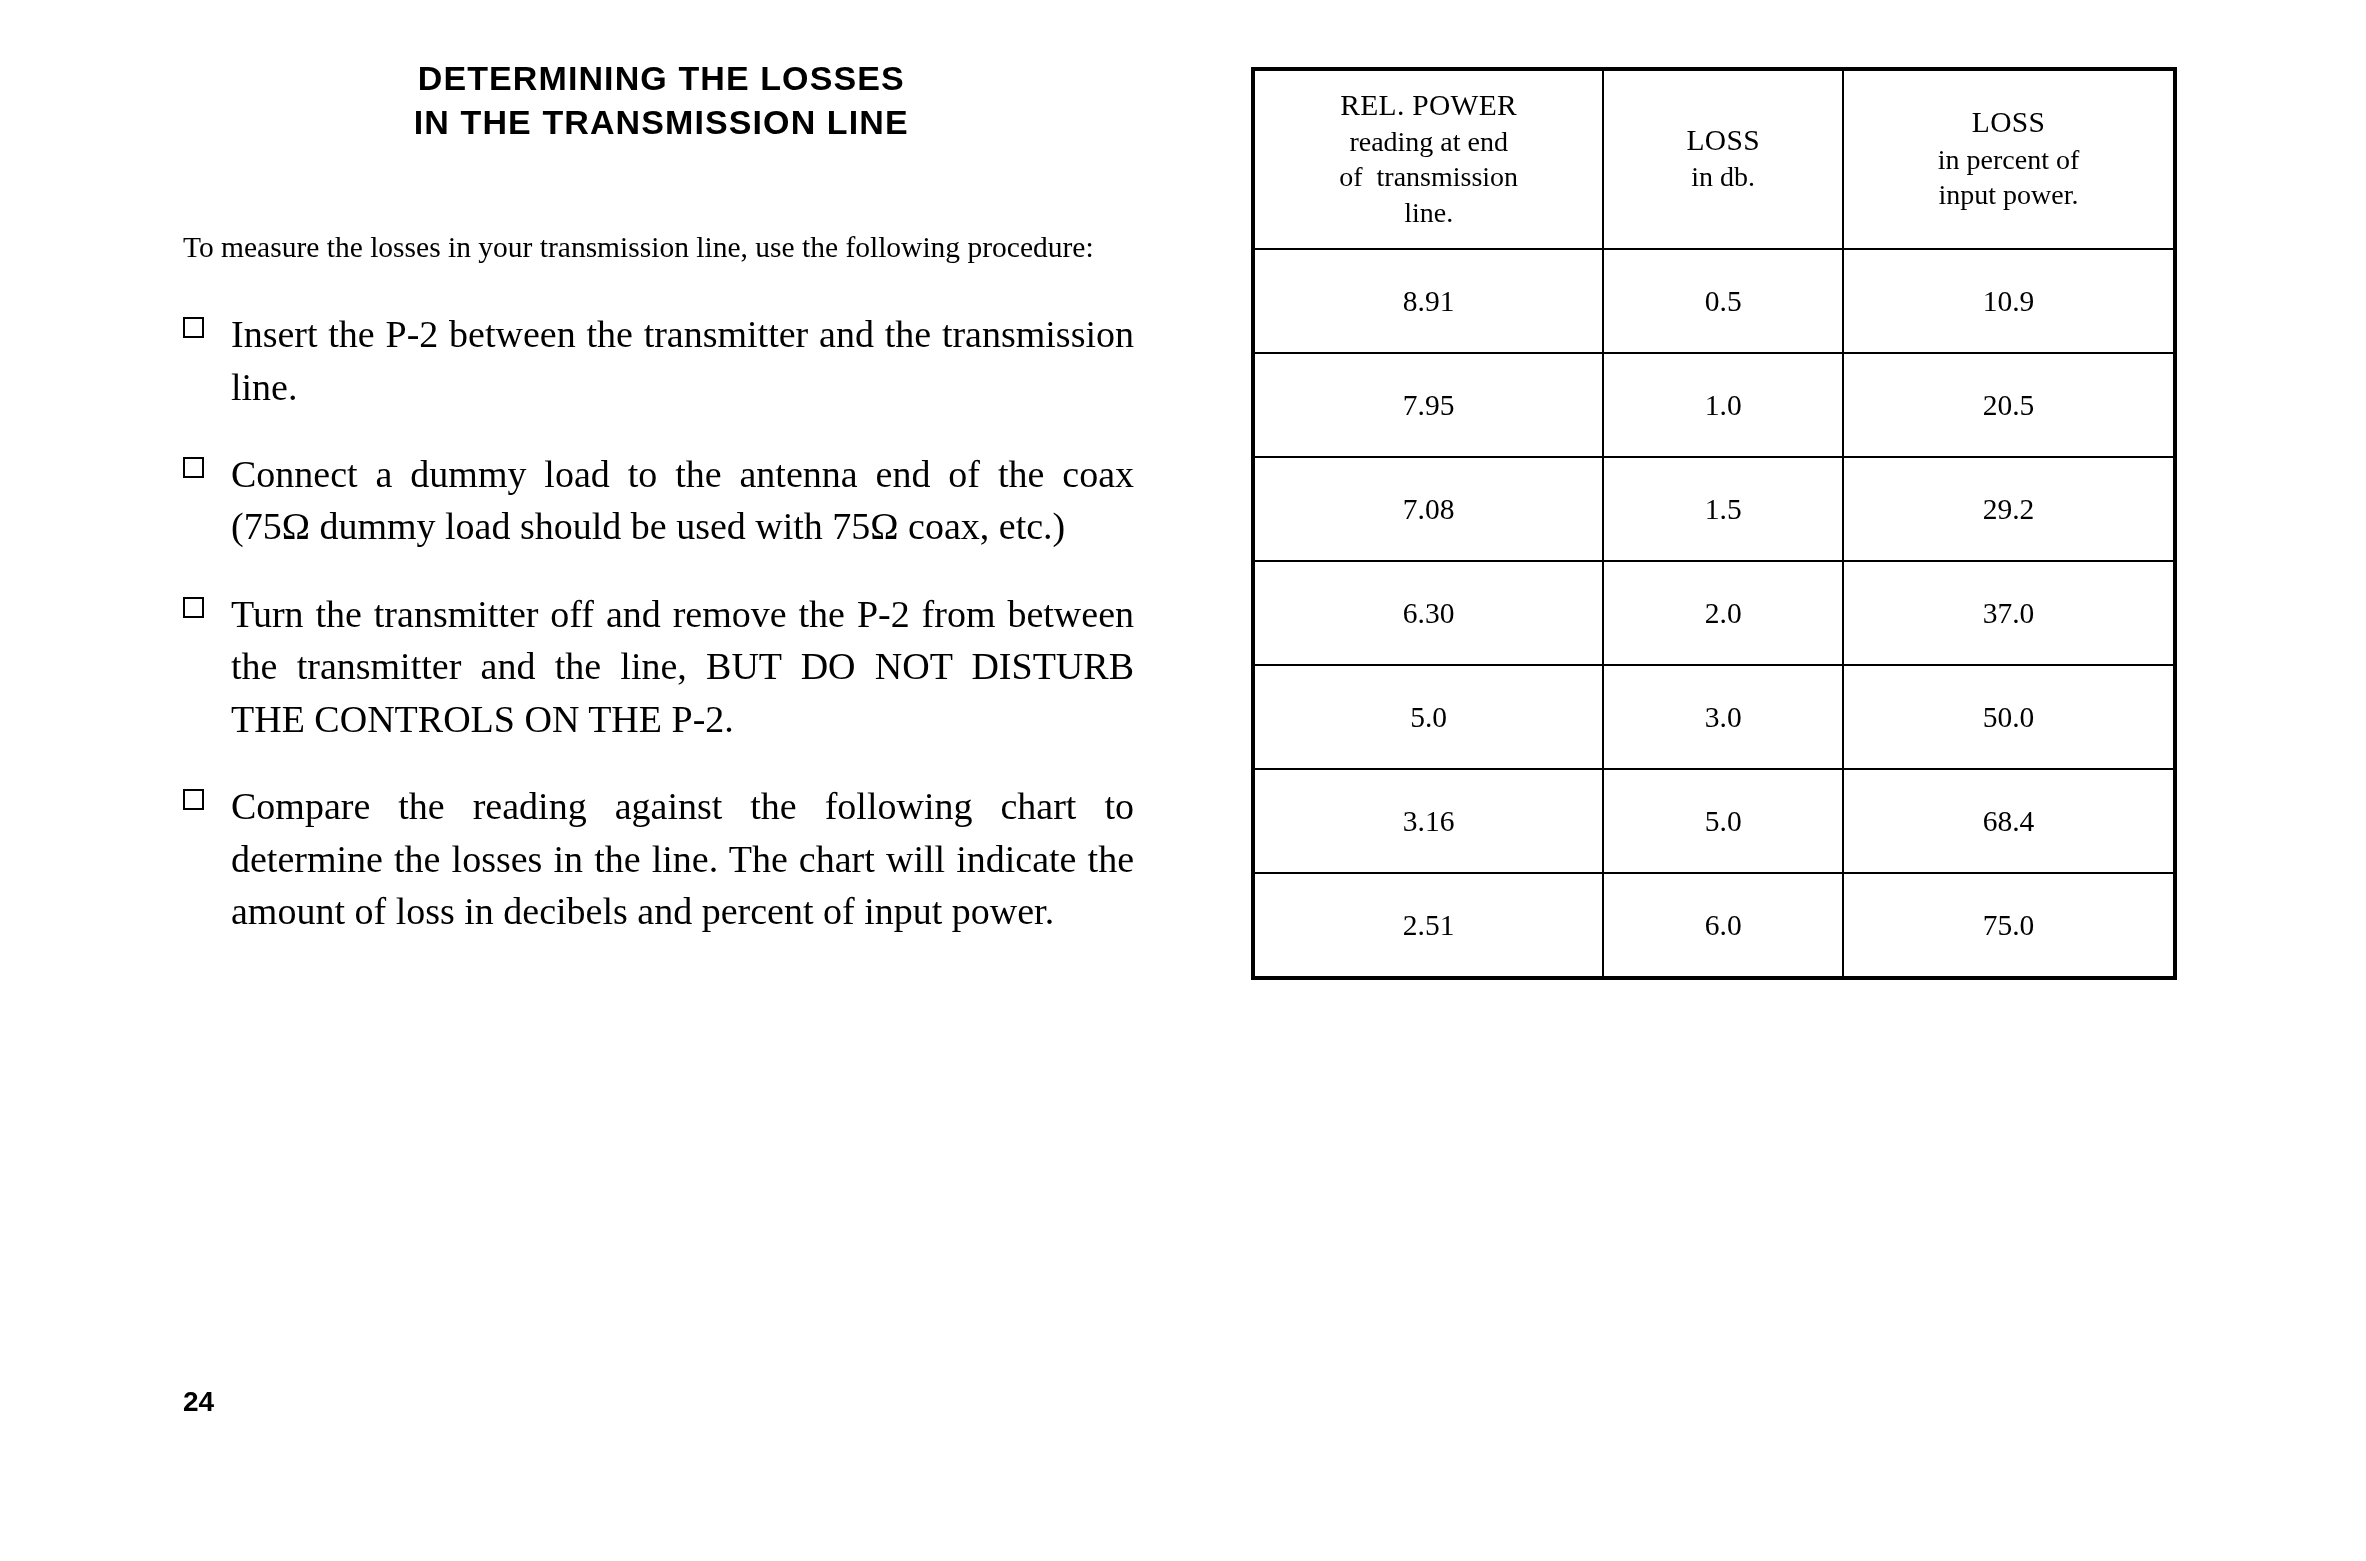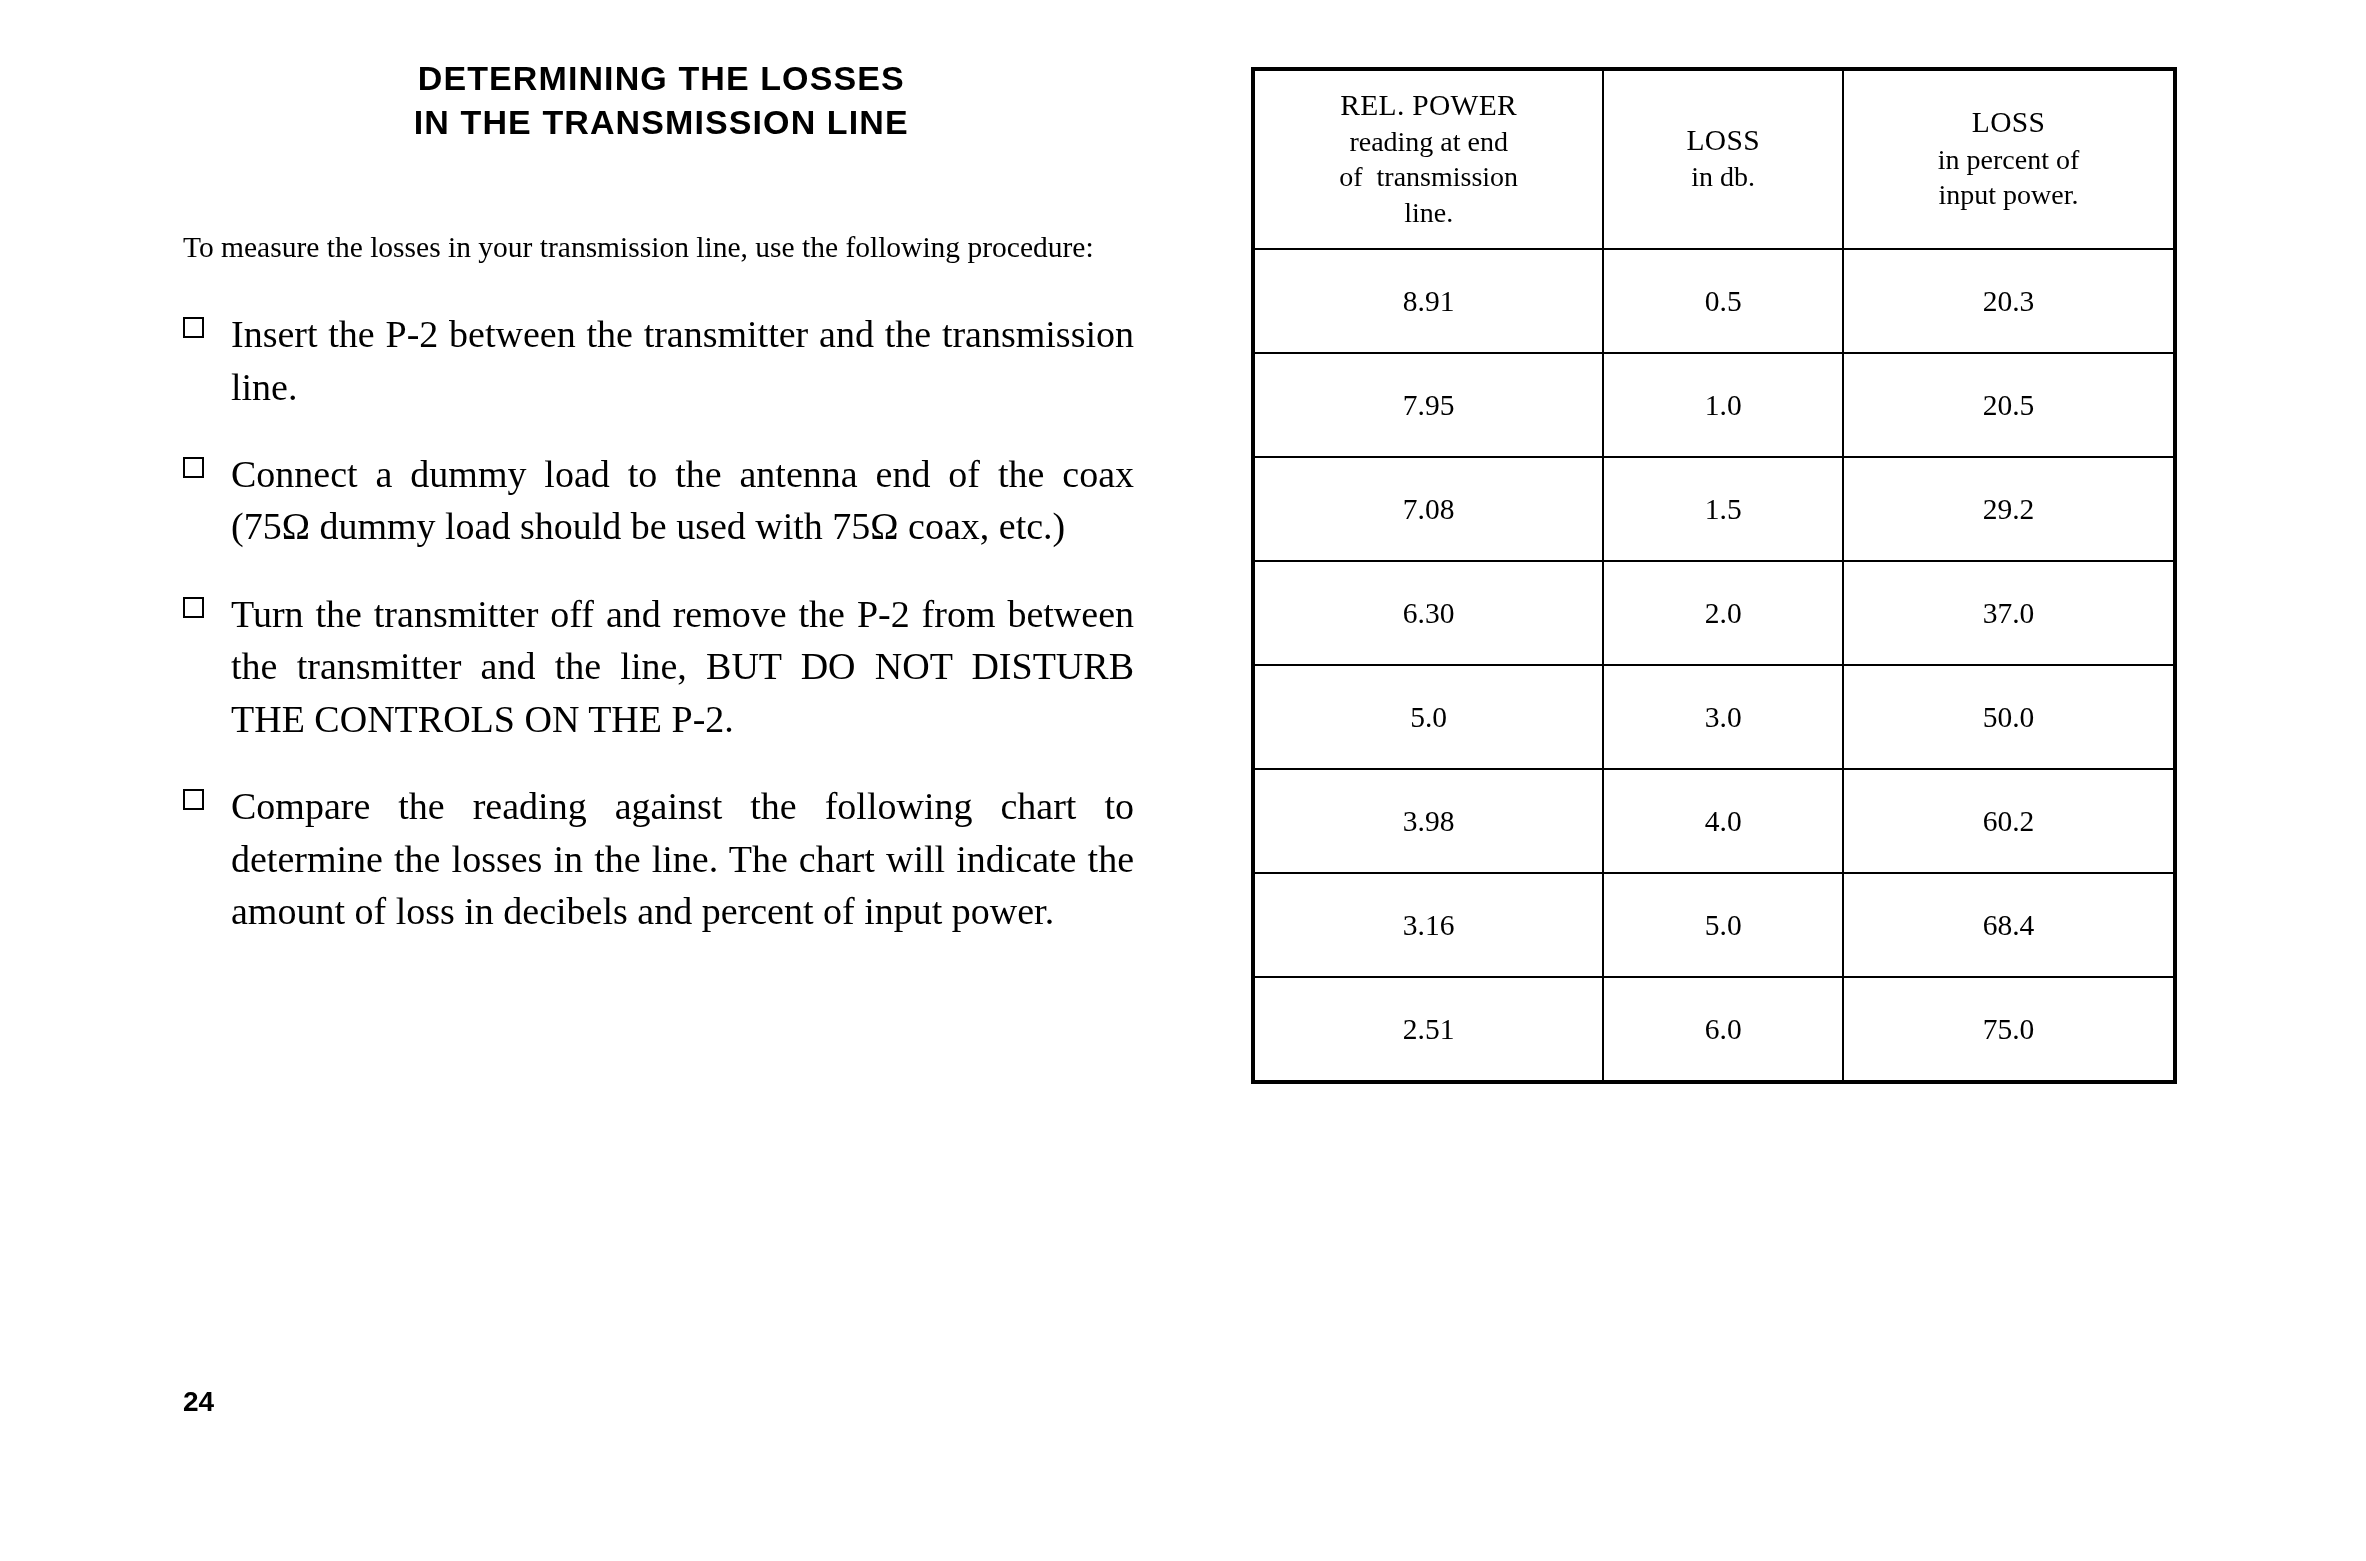--- a/index.html
+++ b/index.html
@@ -190,21 +190,21 @@
           <span class="hdr-main">LOSS</span>
           <span class="hdr-sub">in percent of</span>
           <span class="hdr-sub">input power.</span>
         </th>
       </tr>
     </thead>
     <tbody>
       <tr>
         <td>8.91</td>
         <td>0.5</td>
-        <td>20.3</td>
+        <td>10.9</td>
       </tr>
       <tr>
         <td>7.95</td>
         <td>1.0</td>
         <td>20.5</td>
       </tr>
       <tr>
         <td>7.08</td>
         <td>1.5</td>
         <td>29.2</td>
@@ -213,25 +213,20 @@
         <td>6.30</td>
         <td>2.0</td>
         <td>37.0</td>
       </tr>
       <tr>
         <td>5.0</td>
         <td>3.0</td>
         <td>50.0</td>
       </tr>
       <tr>
-        <td>3.98</td>
-        <td>4.0</td>
-        <td>60.2</td>
-      </tr>
-      <tr>
         <td>3.16</td>
         <td>5.0</td>
         <td>68.4</td>
       </tr>
       <tr>
         <td>2.51</td>
         <td>6.0</td>
         <td>75.0</td>
       </tr>
     </tbody>

